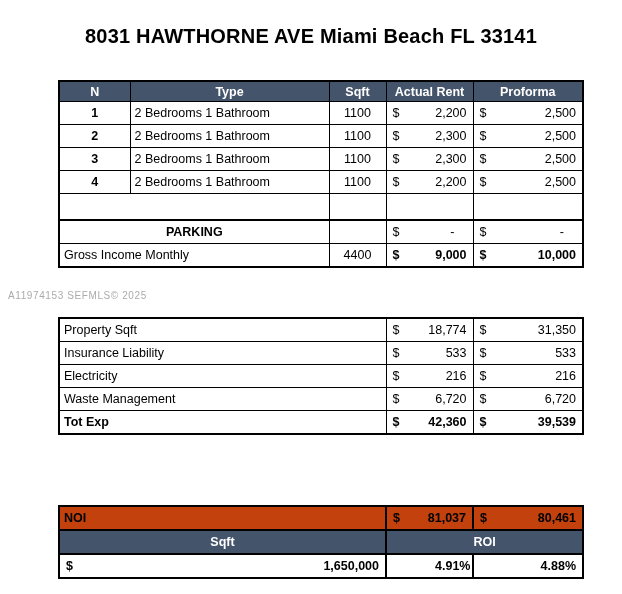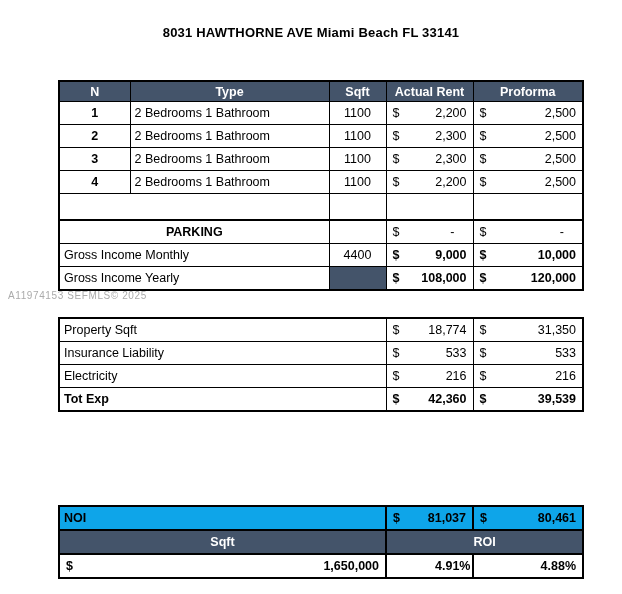--- a/index.html
+++ b/index.html
@@ -4,42 +4,42 @@
 <style>
   html,body { margin:0; padding:0; }
   body {
     width:622px; height:594px; background:#ffffff;
     font-family:"Liberation Sans", sans-serif; color:#000;
   }
   .page { position:relative; width:622px; height:594px; background:#fff; overflow:hidden; }
 
   .title {
     position:absolute; top:25px; left:0; width:622px;
-    text-align:center; font-weight:bold; font-size:13px; letter-spacing:.2px;
+    text-align:center; font-weight:bold; font-size:20px; letter-spacing:.2px;
   }
 
   table {
     position:absolute; left:58px; border-collapse:collapse; table-layout:fixed;
     font-size:12.5px; border:2px solid #000;
   }
   td {
     border:1px solid #000; padding:0 4px; height:22px;
     white-space:nowrap; overflow:hidden; vertical-align:middle;
   }
   .t1 { top:80px; width:524px; }
   .t2 { top:317px; width:524px; }
   .t3 { top:505px; width:524px; }
   .t3 td { border-width:2px; }
 
   .hdr { background:#44546A; color:#ffffff; font-weight:bold; text-align:center; }
   .b { font-weight:bold; }
   .ctr { text-align:center; }
   .rt { text-align:right; padding-right:6px;padding-left:48px; }
   .fill { background:#44546A; }
-  .yellow { background:#0ea5e9; }
+  .yellow { background:#c2410c; }
 
   .money { display:flex; justify-content:space-between; align-items:center; padding:0 2px; }
   .money .cur { flex:0 0 auto; }
   .money .val { flex:0 0 auto; }
 
   .t1 tr.hrow td { height:19px; }
   .t1 tr.empty td { height:25px; border-bottom:2px solid #000; }
 
   .watermark {
     position:absolute; left:8px; top:290px;
@@ -168,36 +168,20 @@
               <span class="val">9,000</span>
             </div>
           </td>
       <td class="b">
             <div class="money">
               <span class="cur">$</span>
               <span class="val">10,000</span>
             </div>
           </td>
     </tr>
-    <tr>
-      <td colspan="2">Gross Income Yearly</td>
-      <td class="fill"></td>
-      <td class="b">
-            <div class="money">
-              <span class="cur">$</span>
-              <span class="val">108,000</span>
-            </div>
-          </td>
-      <td class="b">
-            <div class="money">
-              <span class="cur">$</span>
-              <span class="val">120,000</span>
-            </div>
-          </td>
-    </tr>
   </tbody>
     </table>
 
   <div class="watermark">A11974153 SEFMLS© 2025</div>
 
   <table class="t2">
     <colgroup>
         <col style="width:327px">
         <col style="width:87px">
         <col style="width:110px">
@@ -238,20 +222,35 @@
       <td>
             <div class="money">
               <span class="cur">$</span>
               <span class="val">216</span>
             </div>
           </td>
       <td>
             <div class="money">
               <span class="cur">$</span>
               <span class="val">216</span>
+            </div>
+          </td>
+    </tr>
+    <tr>
+      <td>Waste Management</td>
+      <td>
+            <div class="money">
+              <span class="cur">$</span>
+              <span class="val">6,720</span>
+            </div>
+          </td>
+      <td>
+            <div class="money">
+              <span class="cur">$</span>
+              <span class="val">6,720</span>
             </div>
           </td>
     </tr>
     <tr class="b">
       <td>Tot Exp</td>
       <td>
             <div class="money">
               <span class="cur">$</span>
               <span class="val">42,360</span>
             </div>

